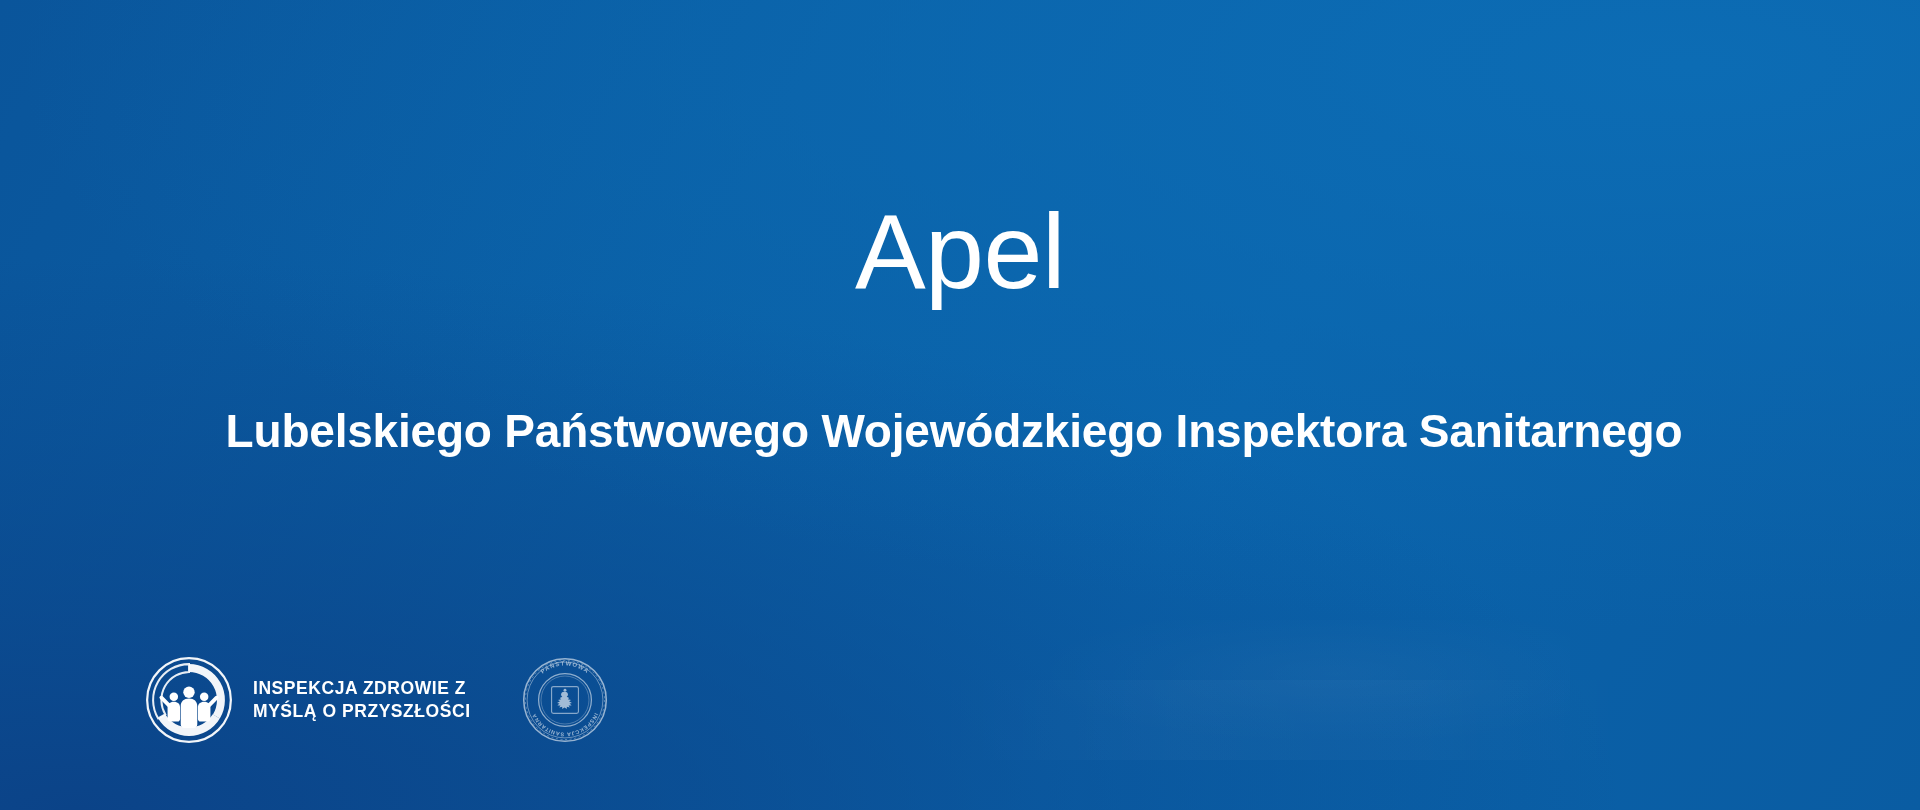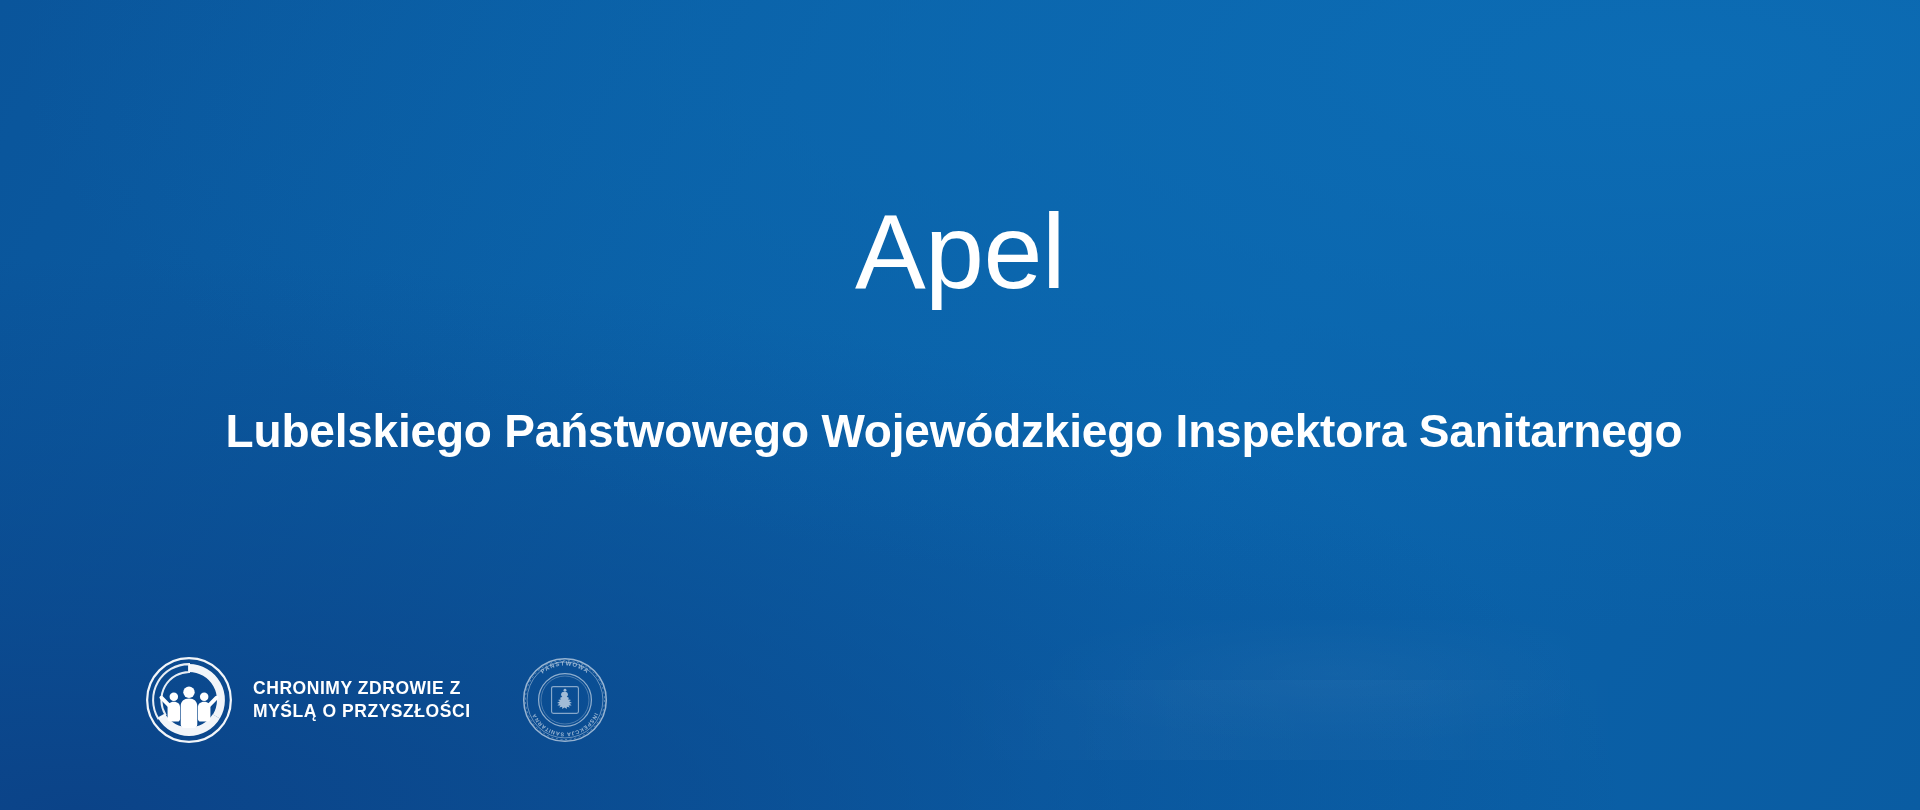--- a/index.html
+++ b/index.html
@@ -142,21 +142,21 @@
         <path d="M33.5 52 c-4.2 0 -6.8 2.4 -6.8 6.2 l0 12.5 c0 1.7 1.2 2.8 2.6 2.8 l8.4 0 c1.4 0 2.6 -1.1 2.6 -2.8 l0 -12.5 c0 -3.8 -2.6 -6.2 -6.8 -6.2 z" fill="#ffffff"></path>
         <path d="M28.5 56 L20 47.5" stroke="#ffffff" stroke-width="4.2" stroke-linecap="round"></path>
 
         <circle cx="66.5" cy="46.5" r="4.6" fill="#ffffff"></circle>
         <path d="M66.5 52 c-4.2 0 -6.8 2.4 -6.8 6.2 l0 12.5 c0 1.7 1.2 2.8 2.6 2.8 l8.4 0 c1.4 0 2.6 -1.1 2.6 -2.8 l0 -12.5 c0 -3.8 -2.6 -6.2 -6.8 -6.2 z" fill="#ffffff"></path>
         <path d="M71.5 56 L80 47.5" stroke="#ffffff" stroke-width="4.2" stroke-linecap="round"></path>
       </svg>
     </span>
 
     <div class="brand-tagline">
-      <div>CHRONIMY ZDROWIE Z</div>
+      <div>INSPEKCJA ZDROWIE Z</div>
       <div>MYŚLĄ O PRZYSZŁOŚCI</div>
     </div>
 
     <span class="seal-mark">
       <svg viewBox="0 0 100 100" width="96" height="96" aria-hidden="true">
         <defs>
           <path id="sealTop" d="M50 50 m-36 0 a36 36 0 0 1 72 0" fill="none"></path>
           <path id="sealBottom" d="M50 50 m34 0 a34 34 0 0 1 -68 0" fill="none"></path>
         </defs>
         <circle cx="50" cy="50" r="43" fill="none" stroke="#ffffff" stroke-width="1.6" opacity="0.85"></circle>

